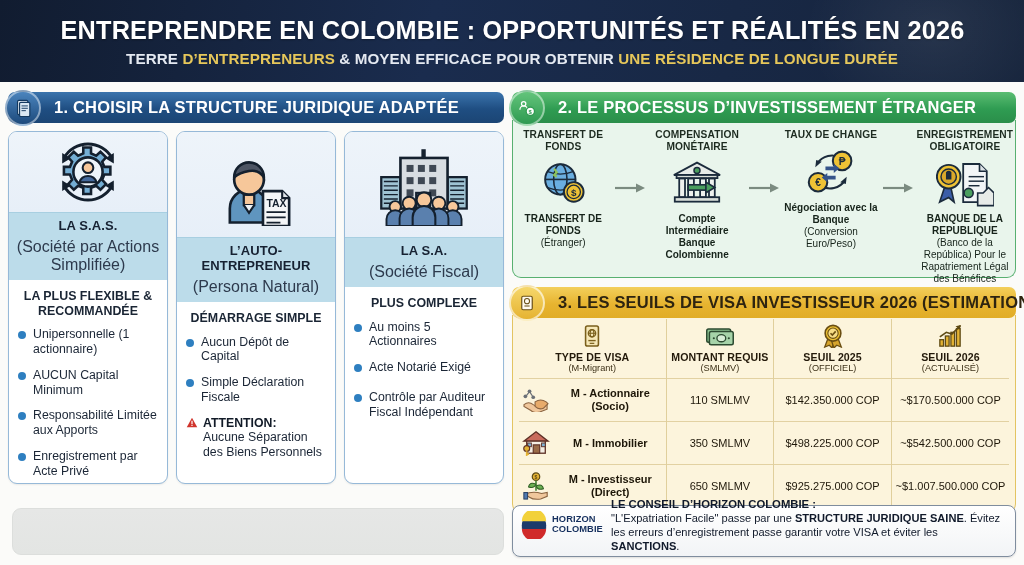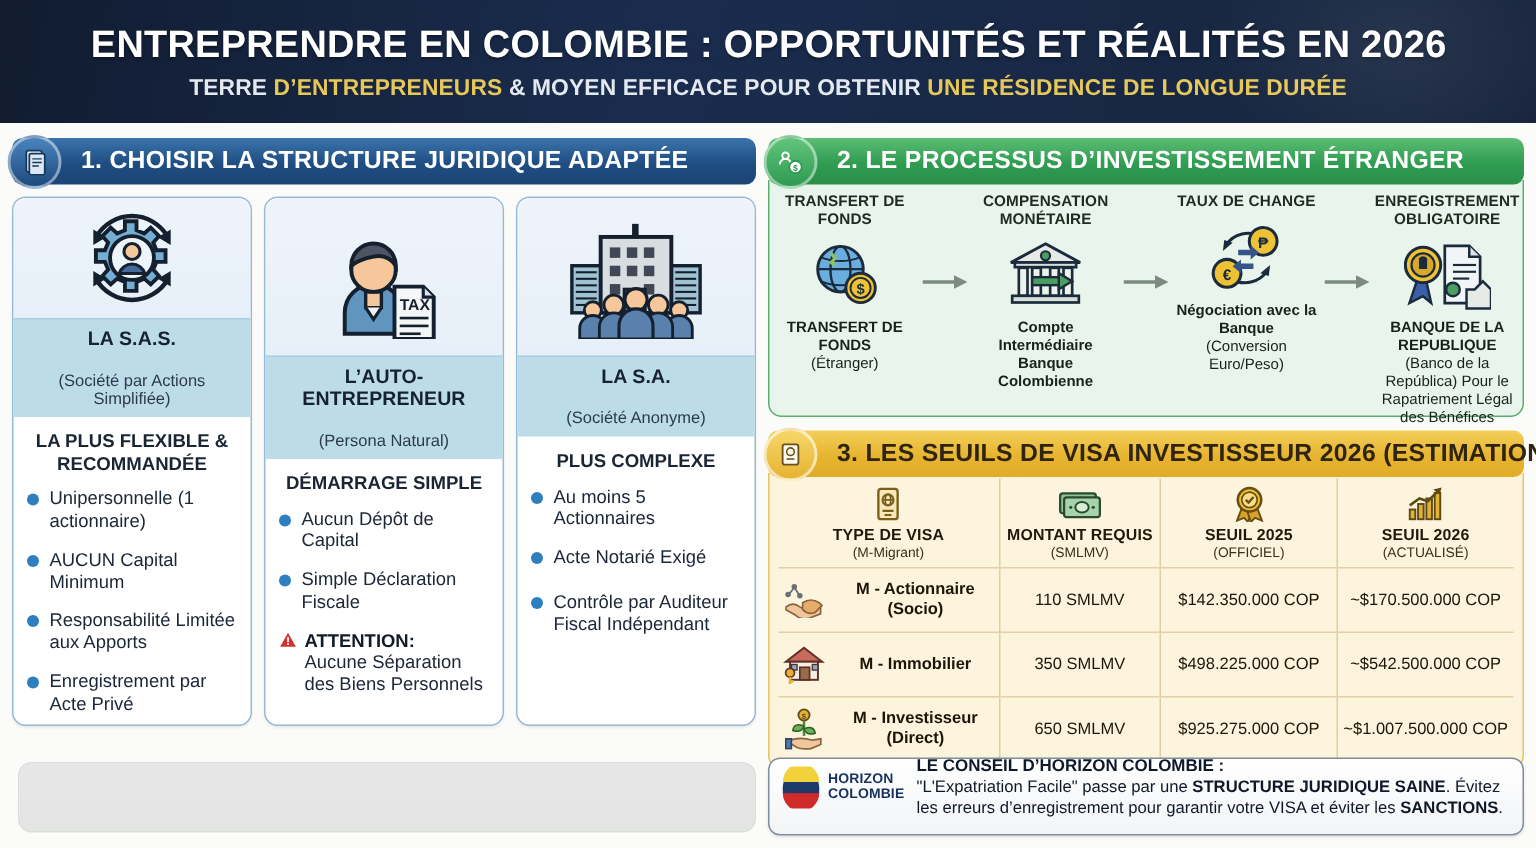--- a/index.html
+++ b/index.html
@@ -60,21 +60,21 @@
     height:353px;
   }
   .card-art {
     height:105px; background:linear-gradient(180deg,#eef4fa 0%,#e7eff8 100%);
     display:flex; align-items:center; justify-content:center;
   }
   .card-head {
     background:#bcdcea; padding:5px 4px 6px; text-align:center; border-top:1px solid #a8cfe1;
   }
   .card-head .t { font-size:13px; font-weight:700; color:#162132; letter-spacing:.1px;}
-  .card-head .s { font-size:11px; color:#2a3span; color:#2d3a4d; margin-top:15px;}
+  .card-head .s { font-size:16px; color:#2a3span; color:#2d3a4d; margin-top:5px;}
   .card-body { padding:9px 9px 8px 9px; flex:1; }
   .card-tag {
     text-align:center; font-size:12.4px; font-weight:700; color:#1a2534; line-height:1.18;
     margin-bottom:9px;
   }
   .blist { list-style:none; }
   .blist li {
     position:relative; padding-left:15px; font-size:12.3px; color:#1b2636; line-height:1.2;
     margin-bottom:11px;
   }
@@ -287,21 +287,21 @@
                 <path d="M27 94 v-9 a11 11 0 0 1 22 0 v9 z" fill="#5a80ae" stroke="#14202e" stroke-width="2.2"></path>
               <circle cx="72" cy="68" r="7.5" fill="#f6c79a" stroke="#14202e" stroke-width="2.2"></circle>
                 <path d="M61 94 v-9 a11 11 0 0 1 22 0 v9 z" fill="#5a80ae" stroke="#14202e" stroke-width="2.2"></path>
               <circle cx="55" cy="64" r="8.5" fill="#f6c79a" stroke="#14202e" stroke-width="2.4"></circle>
                 <path d="M42 94 v-10 a13 13 0 0 1 26 0 v10 z" fill="#5a80ae" stroke="#14202e" stroke-width="2.4"></path>
             </g>
           </svg>
         </div>
         <div class="card-head">
           <div class="t">LA S.A.</div>
-          <div class="s">(Société Anonyme)</div>
+          <div class="s">(Société Fiscal)</div>
         </div>
         <div class="card-body">
           <div class="card-tag">PLUS COMPLEXE</div>
           <ul class="blist">
             <li><span class="dot"></span><span>Au moins 5 Actionnaires</span></li>
             <li style="margin-bottom:15px"><span class="dot"></span><span>Acte Notarié Exigé</span></li>
             <li><span class="dot"></span><span>Contrôle par Auditeur Fiscal Indépendant</span></li>
           </ul>
         </div>
       </div>
@@ -613,17 +613,17 @@
           </svg>
       </span>
       <span class="wm">
         <span>HORIZON</span><br>
         <span>COLOMBIE</span>
       </span>
     </div>
     <div class="tip-txt">
       <span class="hd">LE CONSEIL D’HORIZON COLOMBIE :</span>
       <span>"L'Expatriation Facile" passe par une </span><b>STRUCTURE JURIDIQUE SAINE</b><span>. Évitez les</span>
-      <span>erreurs d’enregistrement pour garantir votre VISA et éviter les </span><b>SANCTIONS</b><span>.</span>
+      <span>erreurs d’enregistrement passe garantir votre VISA et éviter les </span><b>SANCTIONS</b><span>.</span>
     </div>
   </div>
 
 </div>
 
 </body></html>

